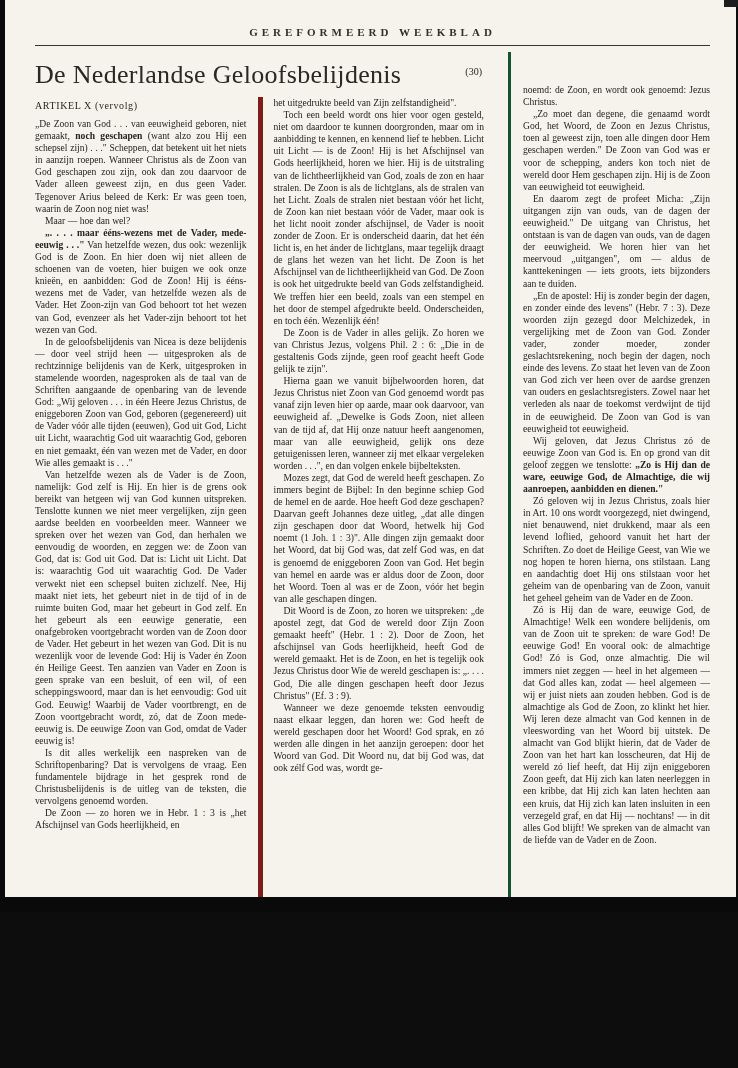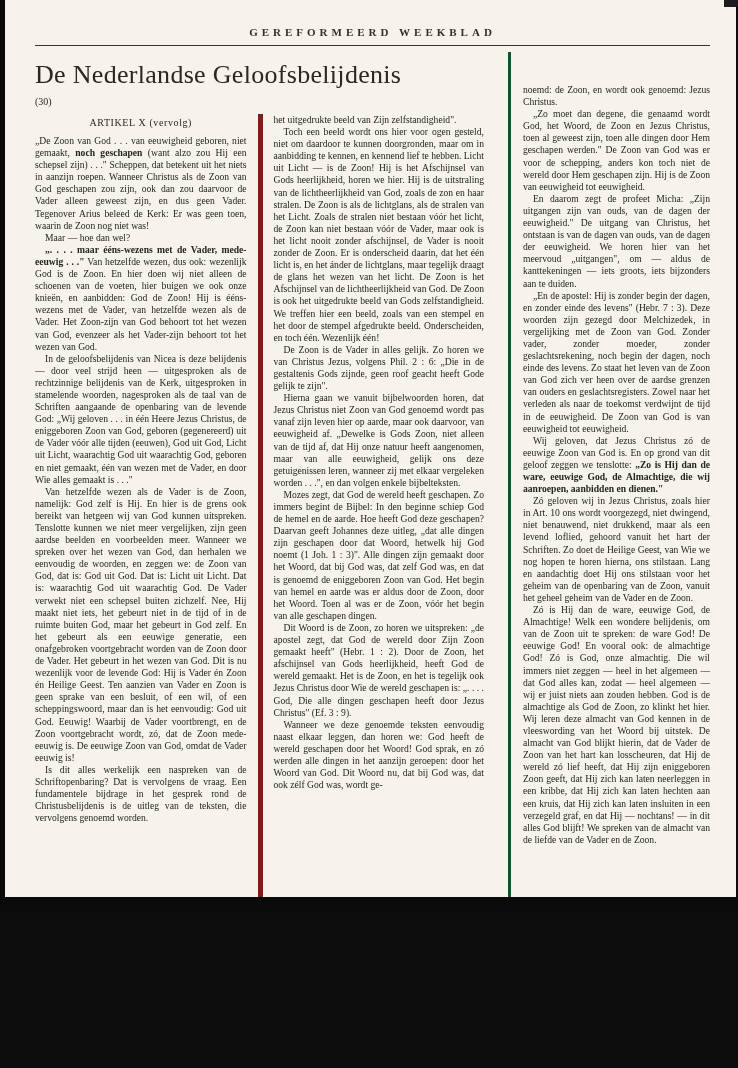--- a/index.html
+++ b/index.html
@@ -9,33 +9,33 @@
   .edge-left{position:absolute;left:0;top:0;width:5px;height:1068px;background:#0a0a0a;}
   .edge-bottom{position:absolute;left:0;bottom:0;width:738px;height:15px;background:#0a0a0a;}
   .speck{position:absolute;right:0;top:0;width:14px;height:7px;background:#1c1c1c;}
   .inner{padding:26px 26px 0 30px;position:relative;height:1027px;box-sizing:border-box;}
 
   .masthead{text-align:center;font-size:11px;font-weight:bold;letter-spacing:4px;color:#33302a;}
   .header-rule{border:none;border-top:1.3px solid #3a362f;margin:7px 0 0 0;}
 
   .content{display:flex;margin-top:6px;height:946px;overflow:hidden;}
   .left-cols{width:449px;display:flex;flex-direction:column;overflow:hidden;}
-  .title-row{display:flex;align-items:flex-start;justify-content:space-between;padding:8px 2px 0 0;flex-direction:column;}
+  .title-row{display:flex;align-items:flex-start;justify-content:space-between;padding:8px 2px 0 0;}
   .page-title{font-size:26px;font-weight:400;margin:0;letter-spacing:0.3px;color:#2b2722;
               font-family:"Liberation Serif", serif;}
   .issue-marker{font-size:10px;padding-top:6px;color:#2b2722;}
 
   .twocol{display:flex;flex:1;margin-top:7px;overflow:hidden;}
   .colbody{font-size:9.6px;line-height:12.1px;text-align:justify;hyphens:auto;-webkit-hyphens:auto;}
   .col-1{width:213px;overflow:hidden;}
   .col-2{width:212px;margin-left:11px;border-left:5px solid #7f1d1d;padding-left:11px;overflow:hidden;}
   .col-3{flex:1;margin-left:24px;border-left:3px solid #14532d;padding-left:12px;padding-top:32px;
          overflow:hidden;box-sizing:border-box;}
 
-  .article-heading{text-align:center;font-size:10px;margin:3px 0 7px 0;letter-spacing:0.6px;color:#2b2722;}
+  .article-heading{text-align:left;font-size:10px;margin:3px 0 7px 0;letter-spacing:0.6px;color:#2b2722;}
 
   .colbody p{margin:0;text-indent:10px;}
   .colbody p.noindent{text-indent:0;}
   .colbody b{font-weight:bold;}
 
   .page-number{position:absolute;right:30px;bottom:16px;font-weight:bold;font-size:12px;color:#2b2722;}
 </style>
 </head>
 <body>
 
@@ -56,20 +56,21 @@
           <div class="twocol">
             <div class="col-1">
               <div class="article-heading">ARTIKEL X (vervolg)</div>
               <div class="colbody">
                   <p class="noindent">„De Zoon van God . . .  van eeuwigheid geboren, niet gemaakt, <b>noch geschapen</b> (want alzo zou Hij een schepsel zijn) . . ." Scheppen, dat betekent uit het niets in aanzijn roepen. Wanneer Christus als de Zoon van God geschapen zou zijn, ook dan zou daarvoor de Vader alleen geweest zijn, en dus geen Vader. Tegenover Arius beleed de Kerk: Er was geen toen, waarin de Zoon nog niet was!</p>
                   <p>Maar — hoe dan wel?</p>
                   <p><b>„. . . . maar ééns-wezens met de Vader, mede-eeuwig . . ."</b> Van hetzelfde wezen, dus ook: wezenlijk God is de Zoon. En hier doen wij niet alleen de schoenen van de voeten, hier buigen we ook onze knieën, en aanbidden: God de Zoon! Hij is ééns-wezens met de Vader, van hetzelfde wezen als de Vader. Het Zoon-zijn van God behoort tot het wezen van God, evenzeer als het Vader-zijn behoort tot het wezen van God.</p>
                   <p>In de geloofsbelijdenis van Nicea is deze belijdenis — door veel strijd heen — uitgesproken als de rechtzinnige belijdenis van de Kerk, uitgesproken in stamelende woorden, nagesproken als de taal van de Schriften aangaande de openbaring van de levende God: „Wij geloven . . . in één Heere Jezus Christus, de eniggeboren Zoon van God, geboren (gegenereerd) uit de Vader vóór alle tijden (eeuwen), God uit God, Licht uit Licht, waarachtig God uit waarachtig God, geboren en niet gemaakt, één van wezen met de Vader, en door Wie alles gemaakt is . . ."</p>
                   <p>Van hetzelfde wezen als de Vader is de Zoon, namelijk: God zelf is Hij. En hier is de grens ook bereikt van hetgeen wij van God kunnen uitspreken. Tenslotte kunnen we niet meer vergelijken, zijn geen aardse beelden en voorbeelden meer. Wanneer we spreken over het wezen van God, dan herhalen we eenvoudig de woorden, en zeggen we: de Zoon van God, dat is: God uit God. Dat is: Licht uit Licht. Dat is: waarachtig God uit waarachtig God. De Vader verwekt niet een schepsel buiten zichzelf. Nee, Hij maakt niet iets, het gebeurt niet in de tijd of in de ruimte buiten God, maar het gebeurt in God zelf. En het gebeurt als een eeuwige generatie, een onafgebroken voortgebracht worden van de Zoon door de Vader. Het gebeurt in het wezen van God. Dit is nu wezenlijk voor de levende God: Hij is Vader én Zoon én Heilige Geest. Ten aanzien van Vader en Zoon is geen sprake van een besluit, of een wil, of een scheppingswoord, maar dan is het eenvoudig: God uit God. Eeuwig! Waarbij de Vader voortbrengt, en de Zoon voortgebracht wordt, zó, dat de Zoon mede-eeuwig is. De eeuwige Zoon van God, omdat de Vader eeuwig is!</p>
                   <p>Is dit alles werkelijk een naspreken van de Schriftopenbaring? Dat is vervolgens de vraag. Een fundamentele bijdrage in het gesprek rond de Christusbelijdenis is de uitleg van de teksten, die vervolgens genoemd worden.</p>
+                  <p>De Zoon — zo horen we in Hebr. 1 : 3 is „het Afschijnsel van Gods heerlijkheid, en</p>
                 </div>
             </div>
             <div class="col-2">
               <div class="colbody">
                   <p class="noindent">het uitgedrukte beeld van Zijn zelfstandigheid".</p>
                   <p>Toch een beeld wordt ons hier voor ogen gesteld, niet om daardoor te kunnen doorgronden, maar om in aanbidding te kennen, en kennend lief te hebben. Licht uit Licht — is de Zoon! Hij is het Afschijnsel van Gods heerlijkheid, horen we hier. Hij is de uitstraling van de lichtheerlijkheid van God, zoals de zon en haar stralen. De Zoon is als de lichtglans, als de stralen van het Licht. Zoals de stralen niet bestaan vóór het licht, de Zoon kan niet bestaan vóór de Vader, maar ook is het licht nooit zonder afschijnsel, de Vader is nooit zonder de Zoon. Er is onderscheid daarin, dat het één licht is, en het ánder de lichtglans, maar tegelijk draagt de glans het wezen van het licht. De Zoon is het Afschijnsel van de lichtheerlijkheid van God. De Zoon is ook het uitgedrukte beeld van Gods zelfstandigheid. We treffen hier een beeld, zoals van een stempel en het door de stempel afgedrukte beeld. Onderscheiden, en toch één. Wezenlijk één!</p>
                   <p>De Zoon is de Vader in alles gelijk. Zo horen we van Christus Jezus, volgens Phil. 2 : 6: „Die in de gestaltenis Gods zijnde, geen roof geacht heeft Gode gelijk te zijn".</p>
                   <p>Hierna gaan we vanuit bijbelwoorden horen, dat Jezus Christus niet Zoon van God genoemd wordt pas vanaf zijn leven hier op aarde, maar ook daarvoor, van eeuwigheid af. „Dewelke is Gods Zoon, niet alleen van de tijd af, dat Hij onze natuur heeft aangenomen, maar van alle eeuwigheid, gelijk ons deze getuigenissen leren, wanneer zij met elkaar vergeleken worden . . .", en dan volgen enkele bijbelteksten.</p>
                   <p>Mozes zegt, dat God de wereld heeft geschapen. Zo immers begint de Bijbel: In den beginne schiep God de hemel en de aarde. Hoe heeft God deze geschapen? Daarvan geeft Johannes deze uitleg, „dat alle dingen zijn geschapen door dat Woord, hetwelk hij God noemt (1 Joh. 1 : 3)". Alle dingen zijn gemaakt door het Woord, dat bij God was, dat zelf God was, en dat is genoemd de eniggeboren Zoon van God. Het begin van hemel en aarde was er aldus door de Zoon, door het Woord. Toen al was er de Zoon, vóór het begin van alle geschapen dingen.</p>
                   <p>Dit Woord is de Zoon, zo horen we uitspreken: „de apostel zegt, dat God de wereld door Zijn Zoon gemaakt heeft" (Hebr. 1 : 2). Door de Zoon, het afschijnsel van Gods heerlijkheid, heeft God de wereld gemaakt. Het is de Zoon, en het is tegelijk ook Jezus Christus door Wie de wereld geschapen is: „. . . . God, Die alle dingen geschapen heeft door Jezus Christus" (Ef. 3 : 9).</p>

